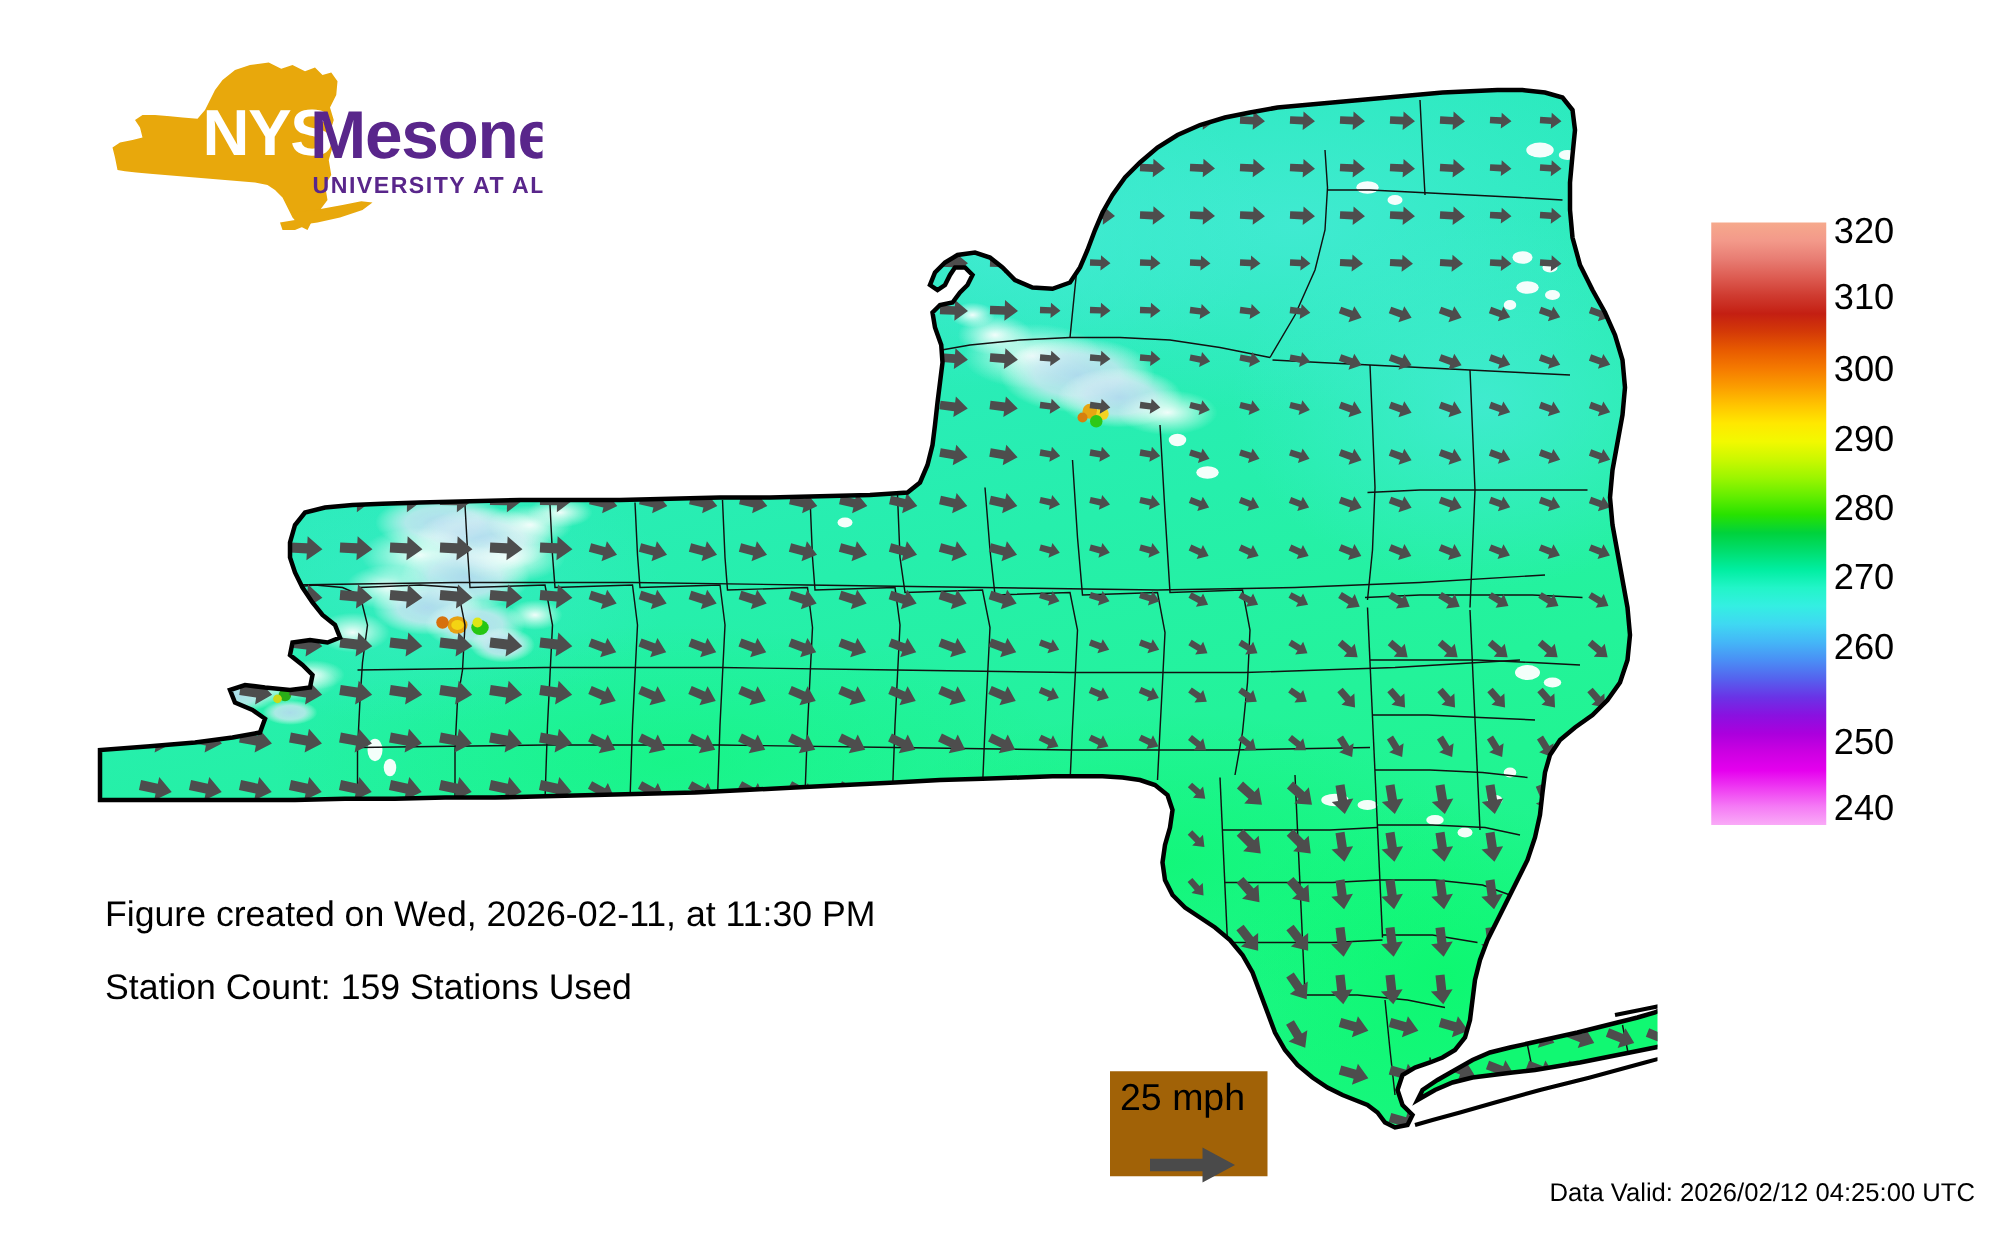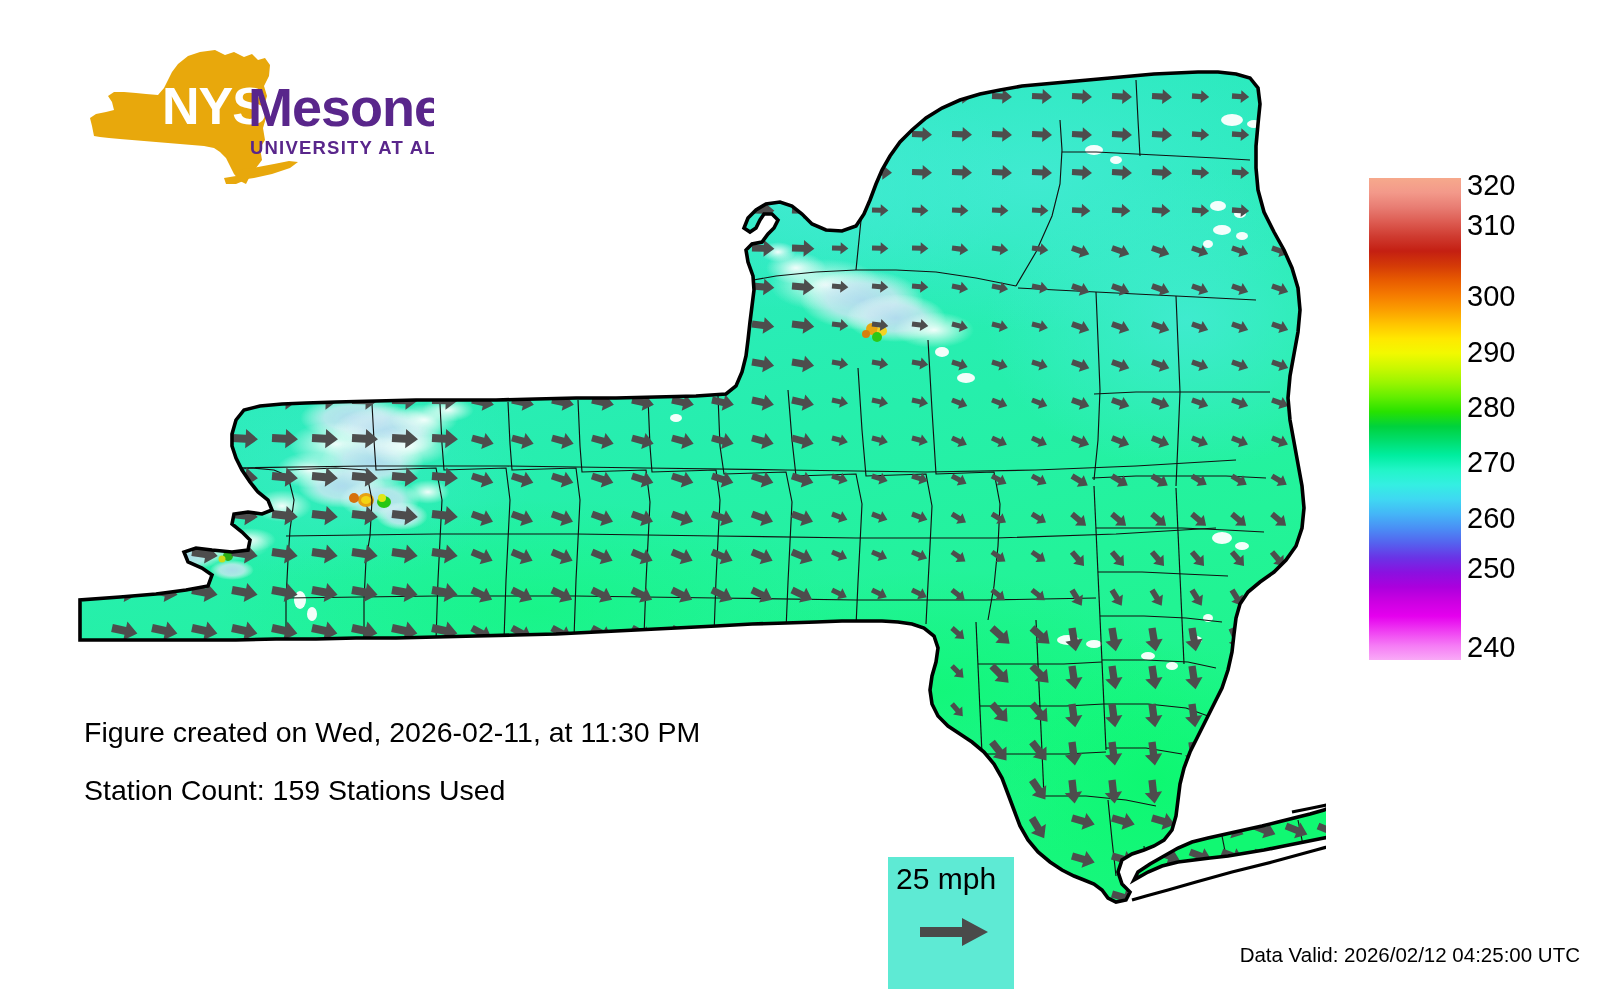--- a/index.html
+++ b/index.html
@@ -29,21 +29,21 @@
   #colorbar-group{position:absolute;left:1333px;top:178px;width:250px;height:482px;}
   #colorbar-bar{position:absolute;left:0;top:0;width:92px;height:482px;}
   #colorbar-ticks{position:absolute;left:98px;top:0;width:150px;height:482px;}
   .cb-tick{position:absolute;left:0;font-size:29px;line-height:29px;color:#000;white-space:nowrap;}
 
   
   #caption{position:absolute;left:48px;top:718px;width:820px;}
   .cap-line{font-size:28.5px;line-height:28.5px;margin-bottom:29px;color:#000;white-space:nowrap;}
 
   
-  #wind-key{position:absolute;left:852px;top:857px;width:126px;height:132px;background:#5eead4;}
+  #wind-key{position:absolute;left:852px;top:857px;width:126px;height:84px;background:#a16207;}
   #wind-key-label{position:absolute;left:8px;top:6px;font-size:30px;line-height:32px;color:#000;white-space:nowrap;}
   #wind-key-arrow{position:absolute;left:30px;top:58px;width:72px;height:34px;}
 
   
   #data-valid{position:absolute;right:20px;top:944px;font-size:20.5px;line-height:22px;color:#000;
               white-space:nowrap;text-align:left;}
 </style>
 </head>
 <body>
 
@@ -1056,27 +1056,27 @@
                  L1280,850 L1324,838 L1366,826 L1404,816 L1432,808 L1446,802"></path>
         <path d="M1256,812 L1276,808 L1296,804 L1316,800 L1330,798"></path>
       </g>
     </svg>
   </div>
 
   <div id="colorbar-group">
     <div id="colorbar-bar" style="background: linear-gradient(rgb(246, 169, 140), rgb(243, 153, 138), rgb(232, 125, 115), rgb(221, 92, 82), rgb(207, 59, 48), rgb(196, 31, 18), rgb(212, 58, 7), rgb(232, 91, 0), rgb(245, 122, 0), rgb(251, 157, 0), rgb(255, 196, 0), rgb(255, 232, 0), rgb(242, 249, 0), rgb(202, 248, 0), rgb(155, 245, 0), rgb(99, 238, 0), rgb(40, 226, 0), rgb(0, 210, 60), rgb(0, 222, 110), rgb(0, 238, 160), rgb(34, 245, 200), rgb(52, 239, 226), rgb(63, 216, 242), rgb(68, 182, 247), rgb(74, 142, 245), rgb(85, 98, 238), rgb(106, 51, 230), rgb(138, 17, 224), rgb(171, 0, 221), rgb(204, 0, 226), rgb(229, 0, 238), rgb(239, 61, 242), rgb(245, 123, 245), rgb(249, 170, 247));"></div>
     <div id="colorbar-ticks">
         <div class="cb-tick" style="top: -6.77px; text-align: right;">320</div>
-        <div class="cb-tick" style="top: 33px;">310</div>
+        <div class="cb-tick" style="top: 46px;">310</div>
         <div class="cb-tick" style="top: 104.09px;">300</div>
         <div class="cb-tick" style="top: 159.52px;">290</div>
         <div class="cb-tick" style="top: 214.95px;">280</div>
         <div class="cb-tick" style="top: 270.38px;">270</div>
         <div class="cb-tick" style="top: 325.81px;">260</div>
-        <div class="cb-tick" style="top: 376px;">250</div>
+        <div class="cb-tick" style="top: 402px;">250</div>
         <div class="cb-tick" style="top: 455px;">240</div>
       </div>
   </div>
 
   <div id="caption">
     <div class="cap-line">Figure created on Wed, 2026-02-11, at 11:30 PM</div>
     <div class="cap-line">Station Count: 159 Stations Used</div>
   </div>
 
   <div id="wind-key">

